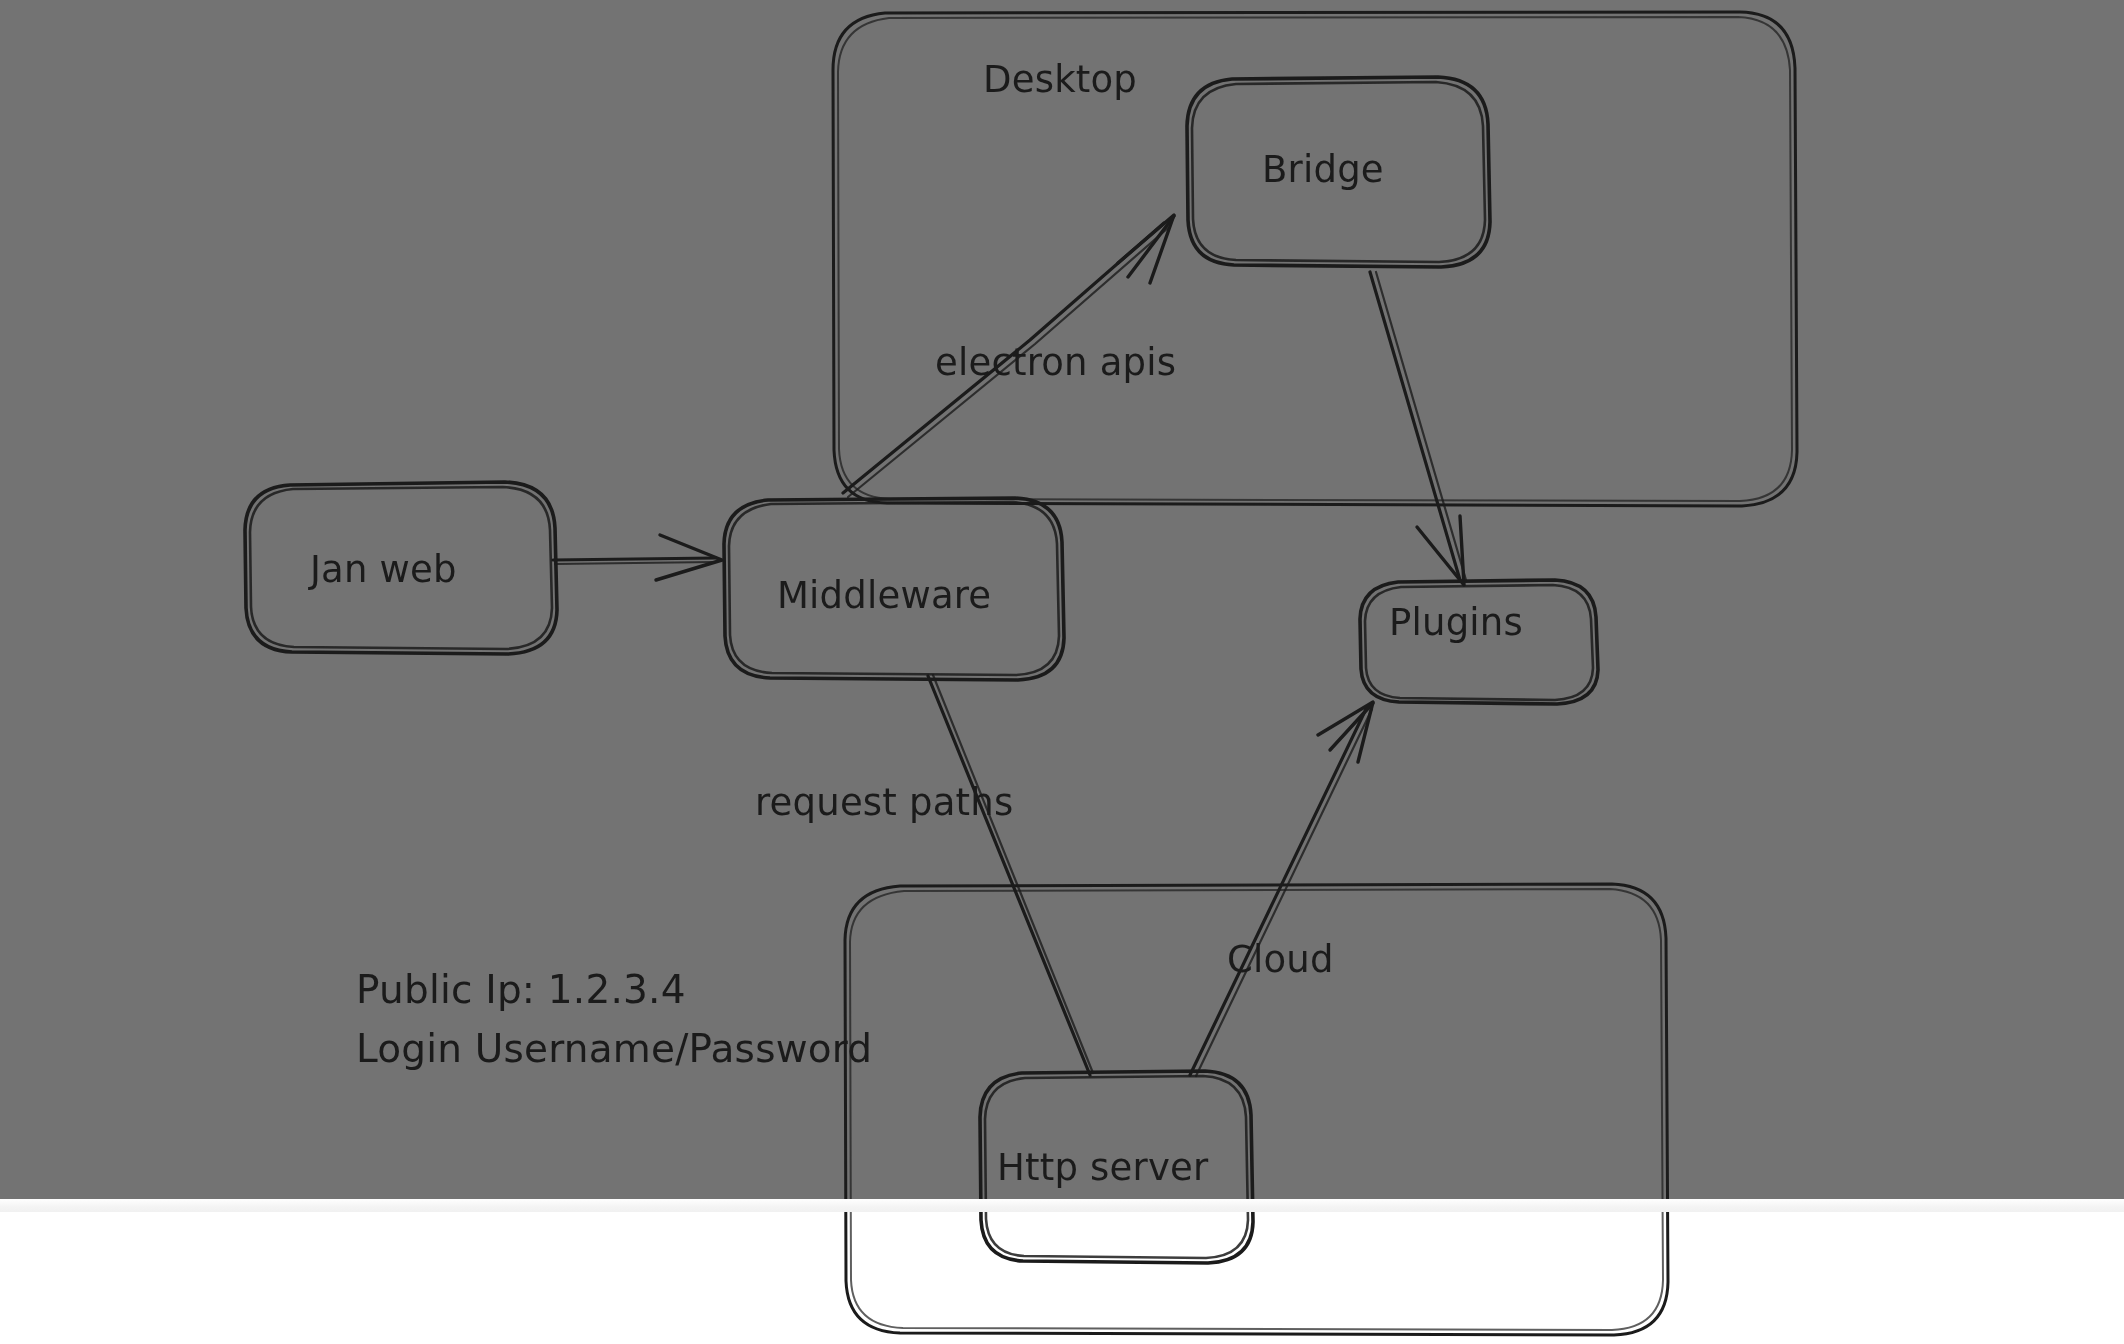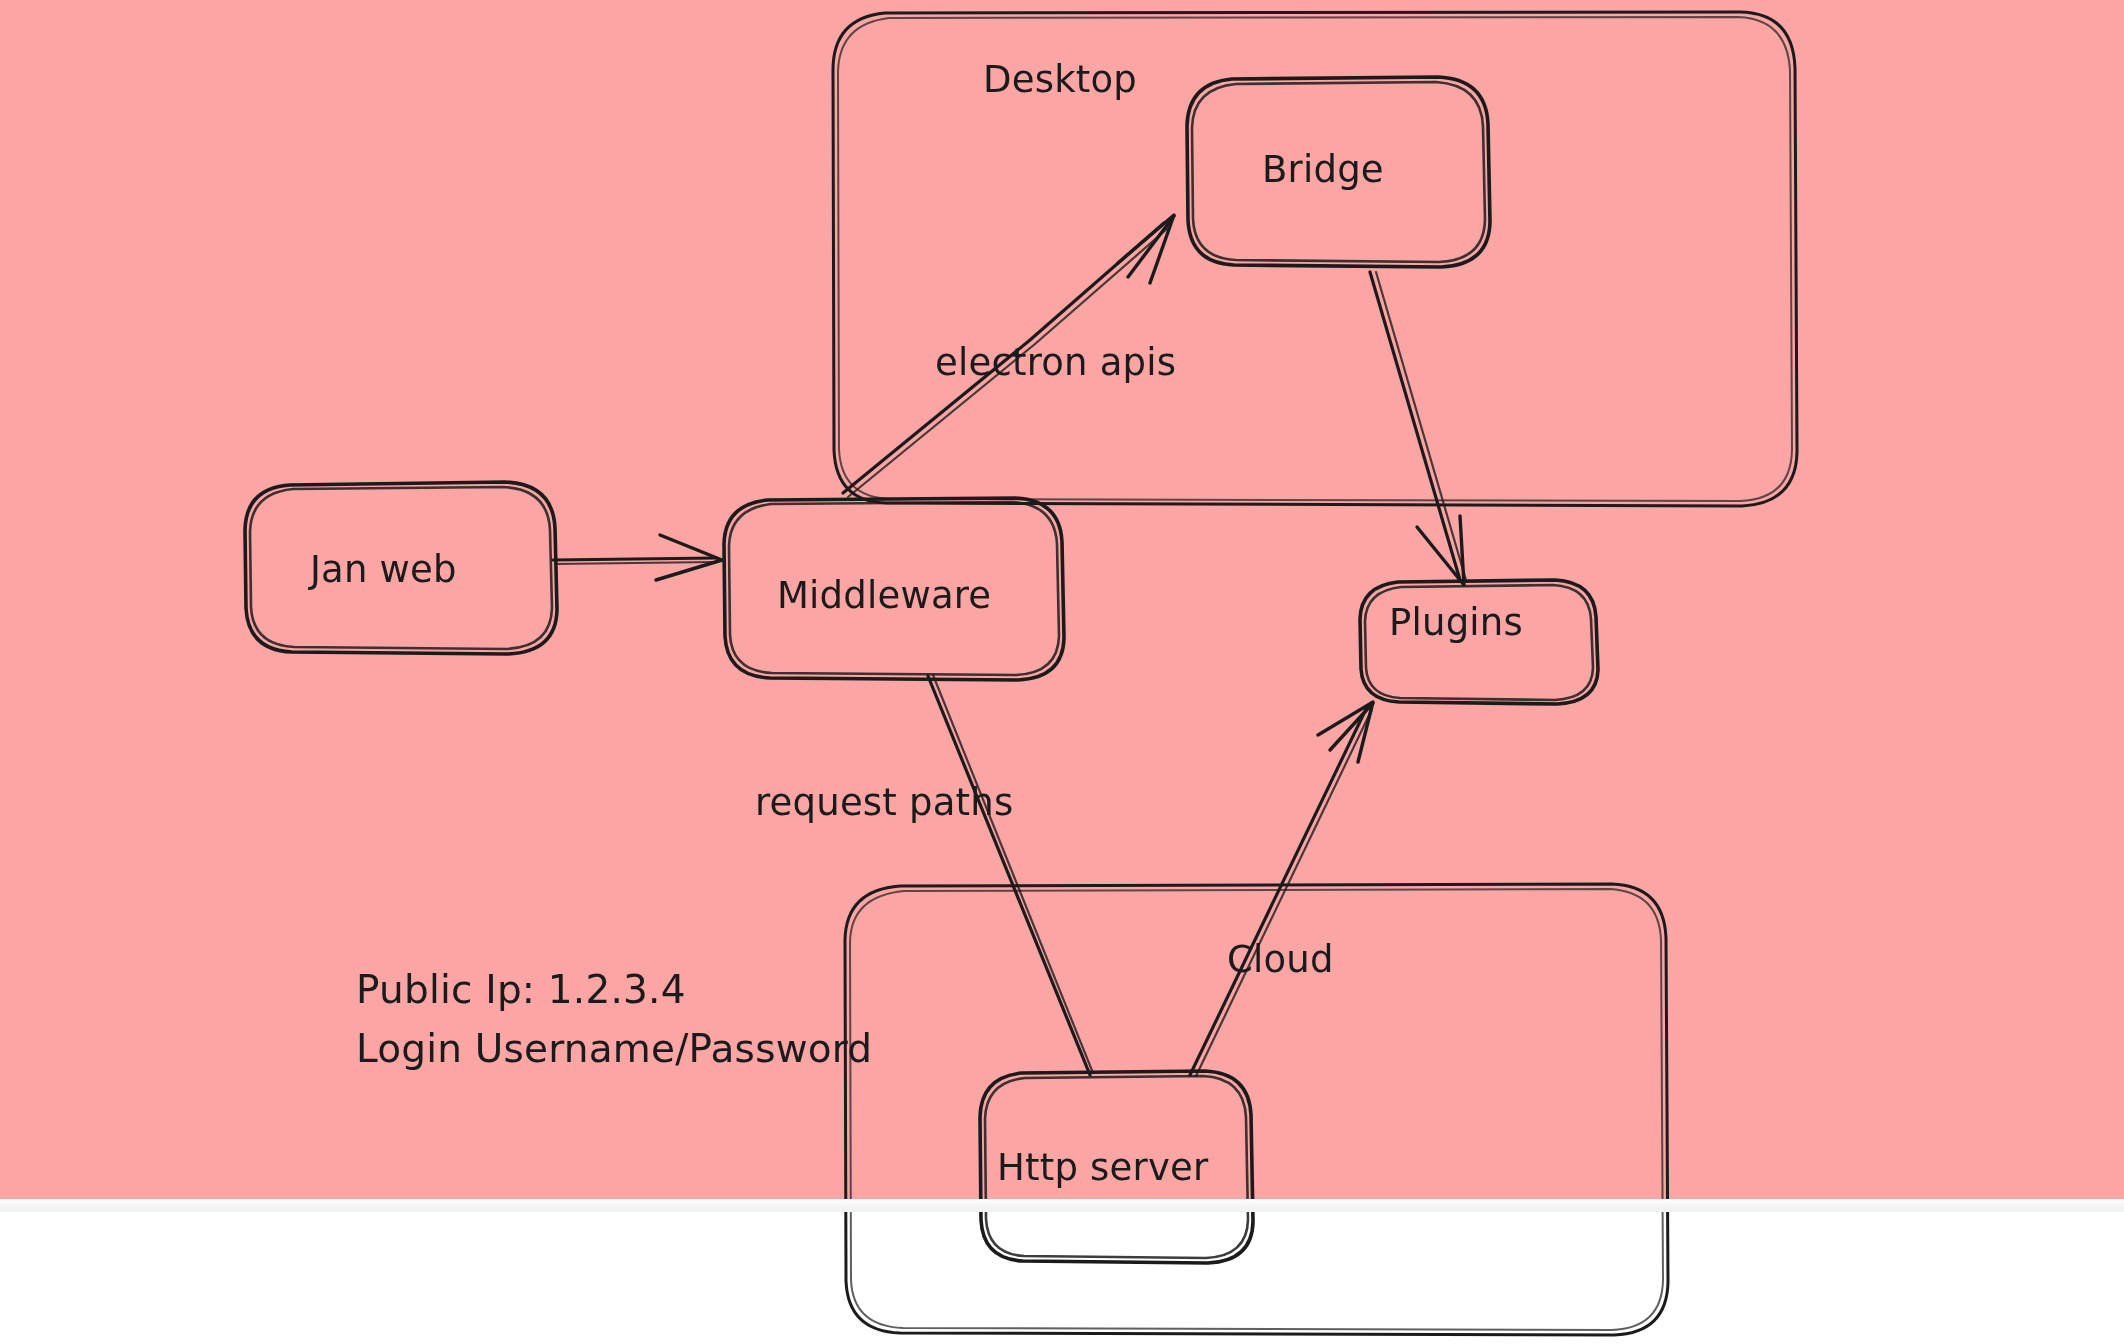--- a/index.html
+++ b/index.html
@@ -10,21 +10,21 @@
   body {
     width: 2124px;
     height: 1344px;
     overflow: hidden;
     font-family: "DejaVu Sans", sans-serif;
   }
   #canvas {
     position: relative;
     width: 2124px;
     height: 1212px;
-    background: #fca5a5;
+    background: #737373;
   }
   #canvas-bottom-strip {
     position: absolute;
     left: 0;
     bottom: 0;
     width: 2124px;
     height: 13px;
     background: linear-gradient(to bottom, #ffffff 0%, #f4f4f4 60%, #f1f1f1 100%);
   }
   svg#diagram {

